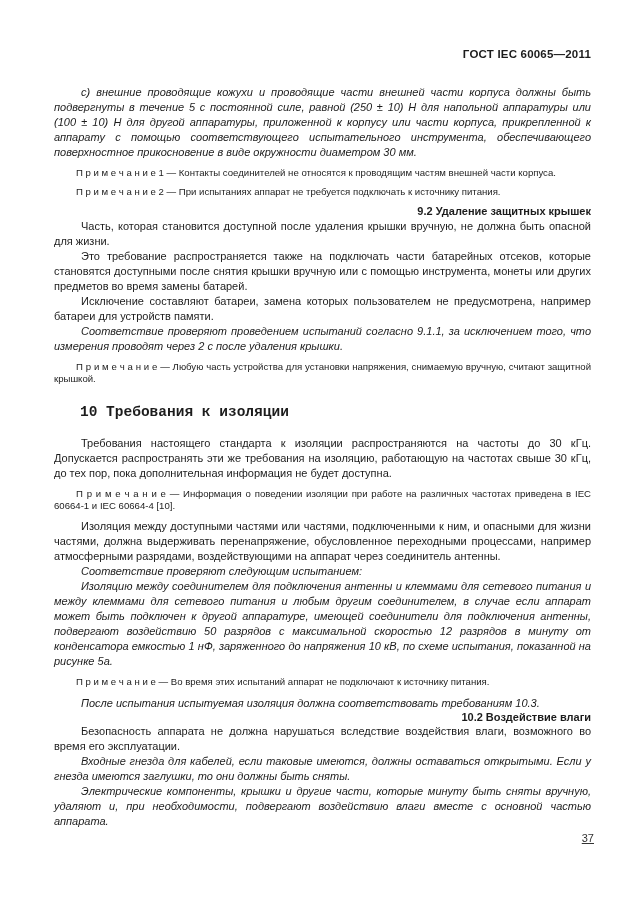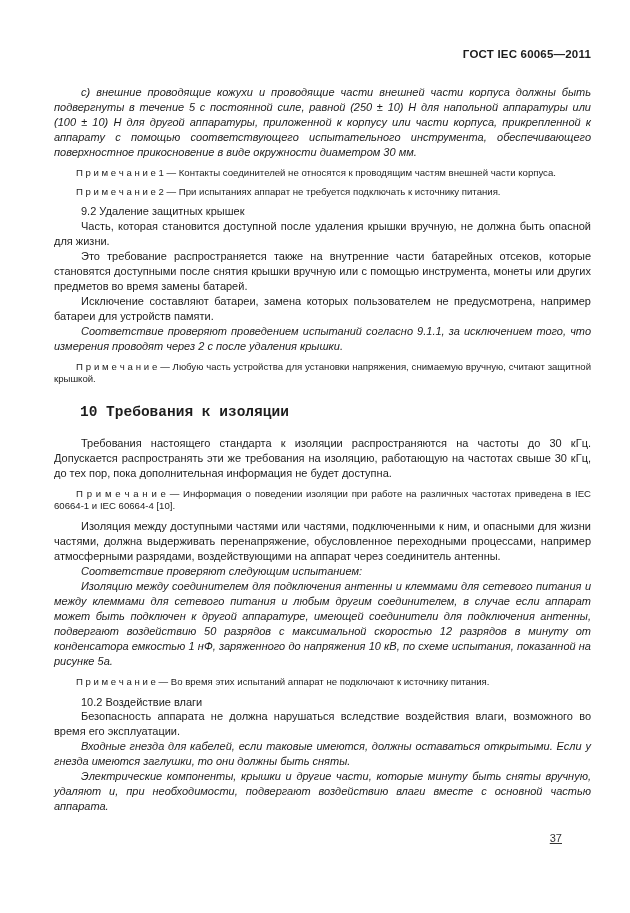--- a/index.html
+++ b/index.html
@@ -36,63 +36,64 @@
   .note {
     font-size: 9.6px;
     line-height: 12.2px;
     text-align: justify;
     text-indent: 22px;
     margin: 7px 0 7px 0 !important;
   }
   .subheading {
     font-size: 11px;
     line-height: 13.2px;
-    font-weight: normal;
+    font-weight: bold;
     text-indent: 27px;
-    text-align: left;
+    text-align: right;
   }
   .section-heading {
     font-size: 14.5px;
     line-height: 17px;
     font-weight: bold;
     text-indent: 26px;
     margin: 19px 0 15px 0 !important;
     font-family: Liberation Mono, monospace;
   }
   .page-number {
     position: absolute;
     top: 832px;
-    right: 68px;
+    right: 36px;
     font-size: 11px;
     color: #333;
     text-decoration: underline;
   }
 </style>
 </head>
 <body>
 
 <div class="page">
   <div class="running-header">ГОСТ IEC 60065—2011</div>
   <div class="content">
       <p class="para italic">с) внешние проводящие кожухи и проводящие части внешней части корпуса должны быть подвергнуты в течение 5 с постоянной силе, равной (250 ± 10) Н для напольной аппаратуры или (100 ± 10) Н для другой аппаратуры, приложенной к корпусу или части корпуса, прикрепленной к аппарату с помощью соответствующего испытательного инструмента, обеспечивающего поверхностное прикосновение в виде окружности диаметром 30 мм.</p>
       <p class="note">П р и м е ч а н и е  1 — Контакты соединителей не относятся к проводящим частям внешней части корпуса.</p>
       <p class="note">П р и м е ч а н и е  2 — При испытаниях аппарат не требуется подключать к источнику питания.</p>
       <p class="subheading">9.2 Удаление защитных крышек</p>
       <p class="para">Часть, которая становится доступной после удаления крышки вручную, не должна быть опасной для жизни.</p>
-      <p class="para">Это требование распространяется также на внутренние части батарейных отсеков, которые становятся доступными после снятия крышки вручную или с помощью инструмента, монеты или других предметов во время замены батарей.</p>
+      <p class="para">Это требование распространяется также на подключать части батарейных отсеков, которые становятся доступными после снятия крышки вручную или с помощью инструмента, монеты или других предметов во время замены батарей.</p>
       <p class="para">Исключение составляют батареи, замена которых пользователем не предусмотрена, например батареи для устройств памяти.</p>
       <p class="para italic">Соответствие проверяют проведением испытаний согласно 9.1.1, за исключением того, что измерения проводят через 2 с после удаления крышки.</p>
       <p class="note">П р и м е ч а н и е — Любую часть устройства для установки напряжения, снимаемую вручную, считают защитной крышкой.</p>
       <p class="section-heading">10 Требования к изоляции</p>
       <p class="para">Требования настоящего стандарта к изоляции распространяются на частоты до 30 кГц. Допускается распространять эти же требования на изоляцию, работающую на частотах свыше 30 кГц, до тех пор, пока дополнительная информация не будет доступна.</p>
       <p class="note">П р и м е ч а н и е — Информация  о  поведении  изоляции  при работе на различных частотах приведена в IEC 60664-1 и IEC 60664-4 [10].</p>
       <p class="para">Изоляция между доступными частями или частями, подключенными к ним, и опасными для жизни частями, должна выдерживать перенапряжение, обусловленное переходными процессами, например атмосферными разрядами, воздействующими на аппарат через соединитель антенны.</p>
       <p class="para italic">Соответствие проверяют следующим испытанием:</p>
       <p class="para italic">Изоляцию между соединителем для подключения антенны и клеммами для сетевого питания и между клеммами для сетевого питания и любым другим соединителем, в случае если аппарат может быть подключен к другой аппаратуре, имеющей соединители для подключения антенны, подвергают воздействию 50 разрядов с максимальной скоростью 12 разрядов в минуту от конденсатора емкостью 1 нФ, заряженного до напряжения 10 кВ, по схеме испытания, показанной на рисунке 5а.</p>
       <p class="note">П р и м е ч а н и е — Во время этих испытаний аппарат не подключают к источнику питания.</p>
+      <p class="para italic">После испытания испытуемая изоляция должна соответствовать требованиям 10.3.</p>
       <p class="subheading">10.2 Воздействие влаги</p>
       <p class="para">Безопасность аппарата не должна нарушаться вследствие воздействия влаги, возможного во время его эксплуатации.</p>
       <p class="para italic">Входные гнезда для кабелей, если таковые имеются, должны оставаться открытыми. Если у гнезда имеются заглушки, то они должны быть сняты.</p>
       <p class="para italic">Электрические  компоненты,  крышки  и  другие  части, которые минуту быть сняты вручную, удаляют  и,  при  необходимости,  подвергают  воздействию  влаги  вместе  с  основной  частью аппарата.</p>
     </div>
 </div>
 
 <div class="page-number">37</div>
 
 </body></html>

